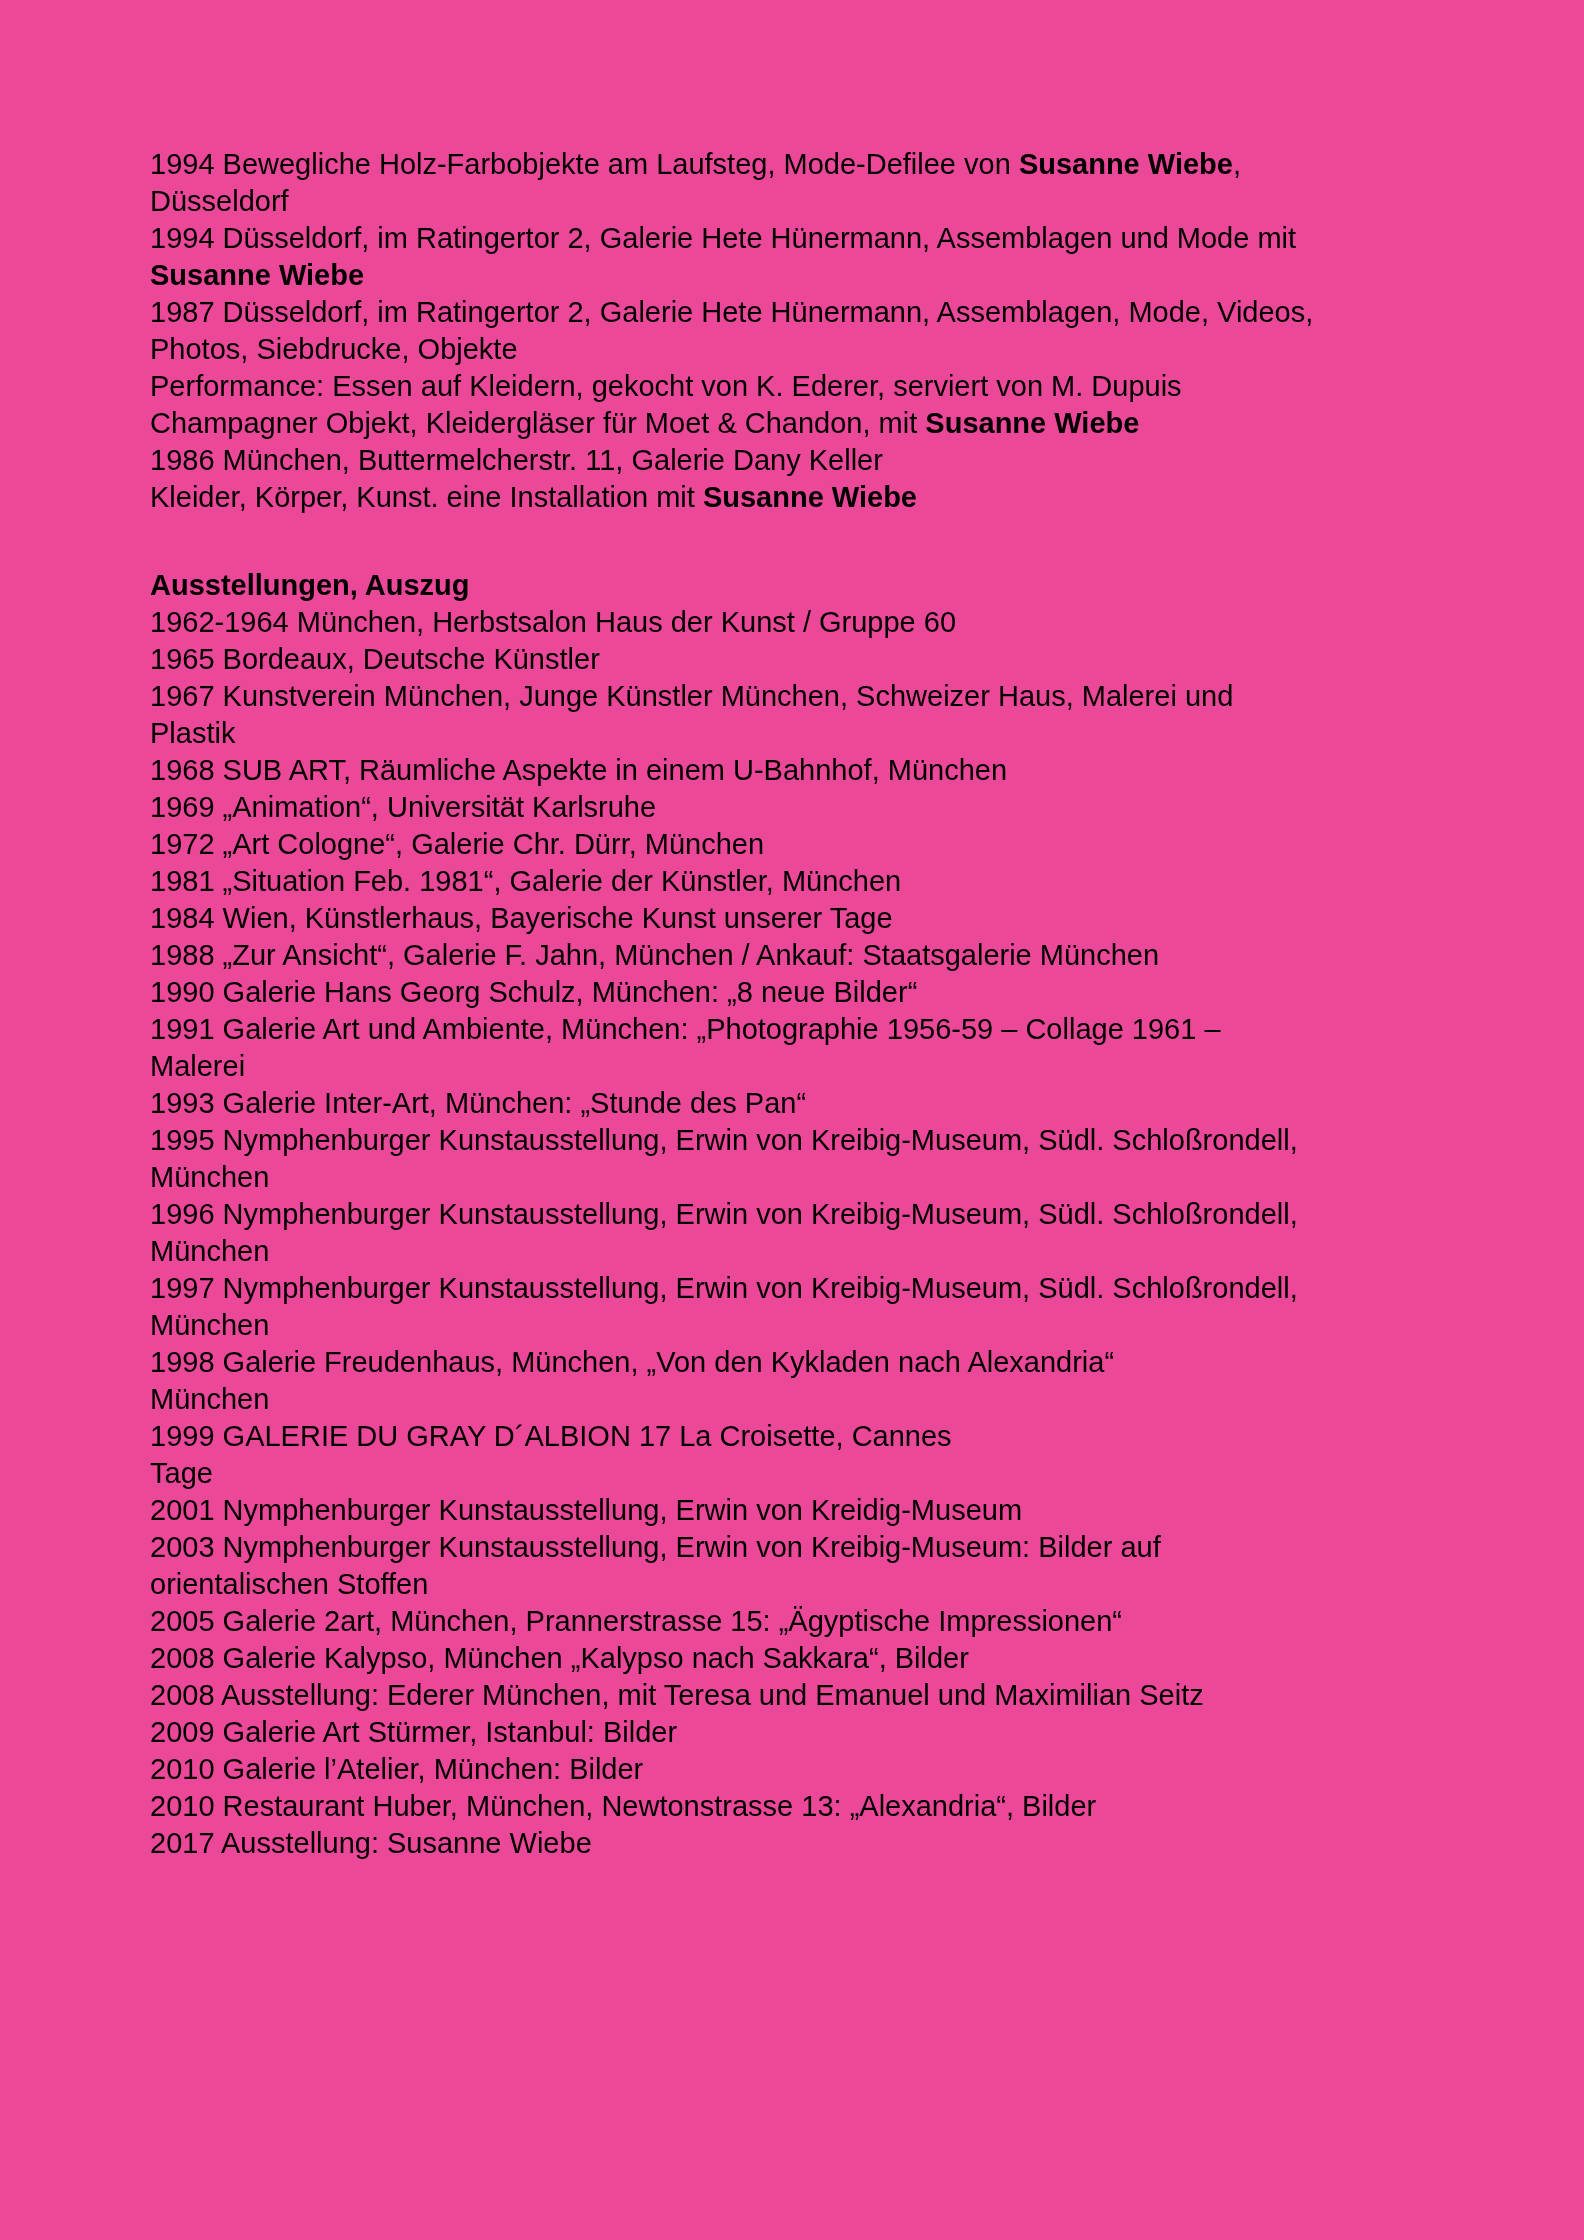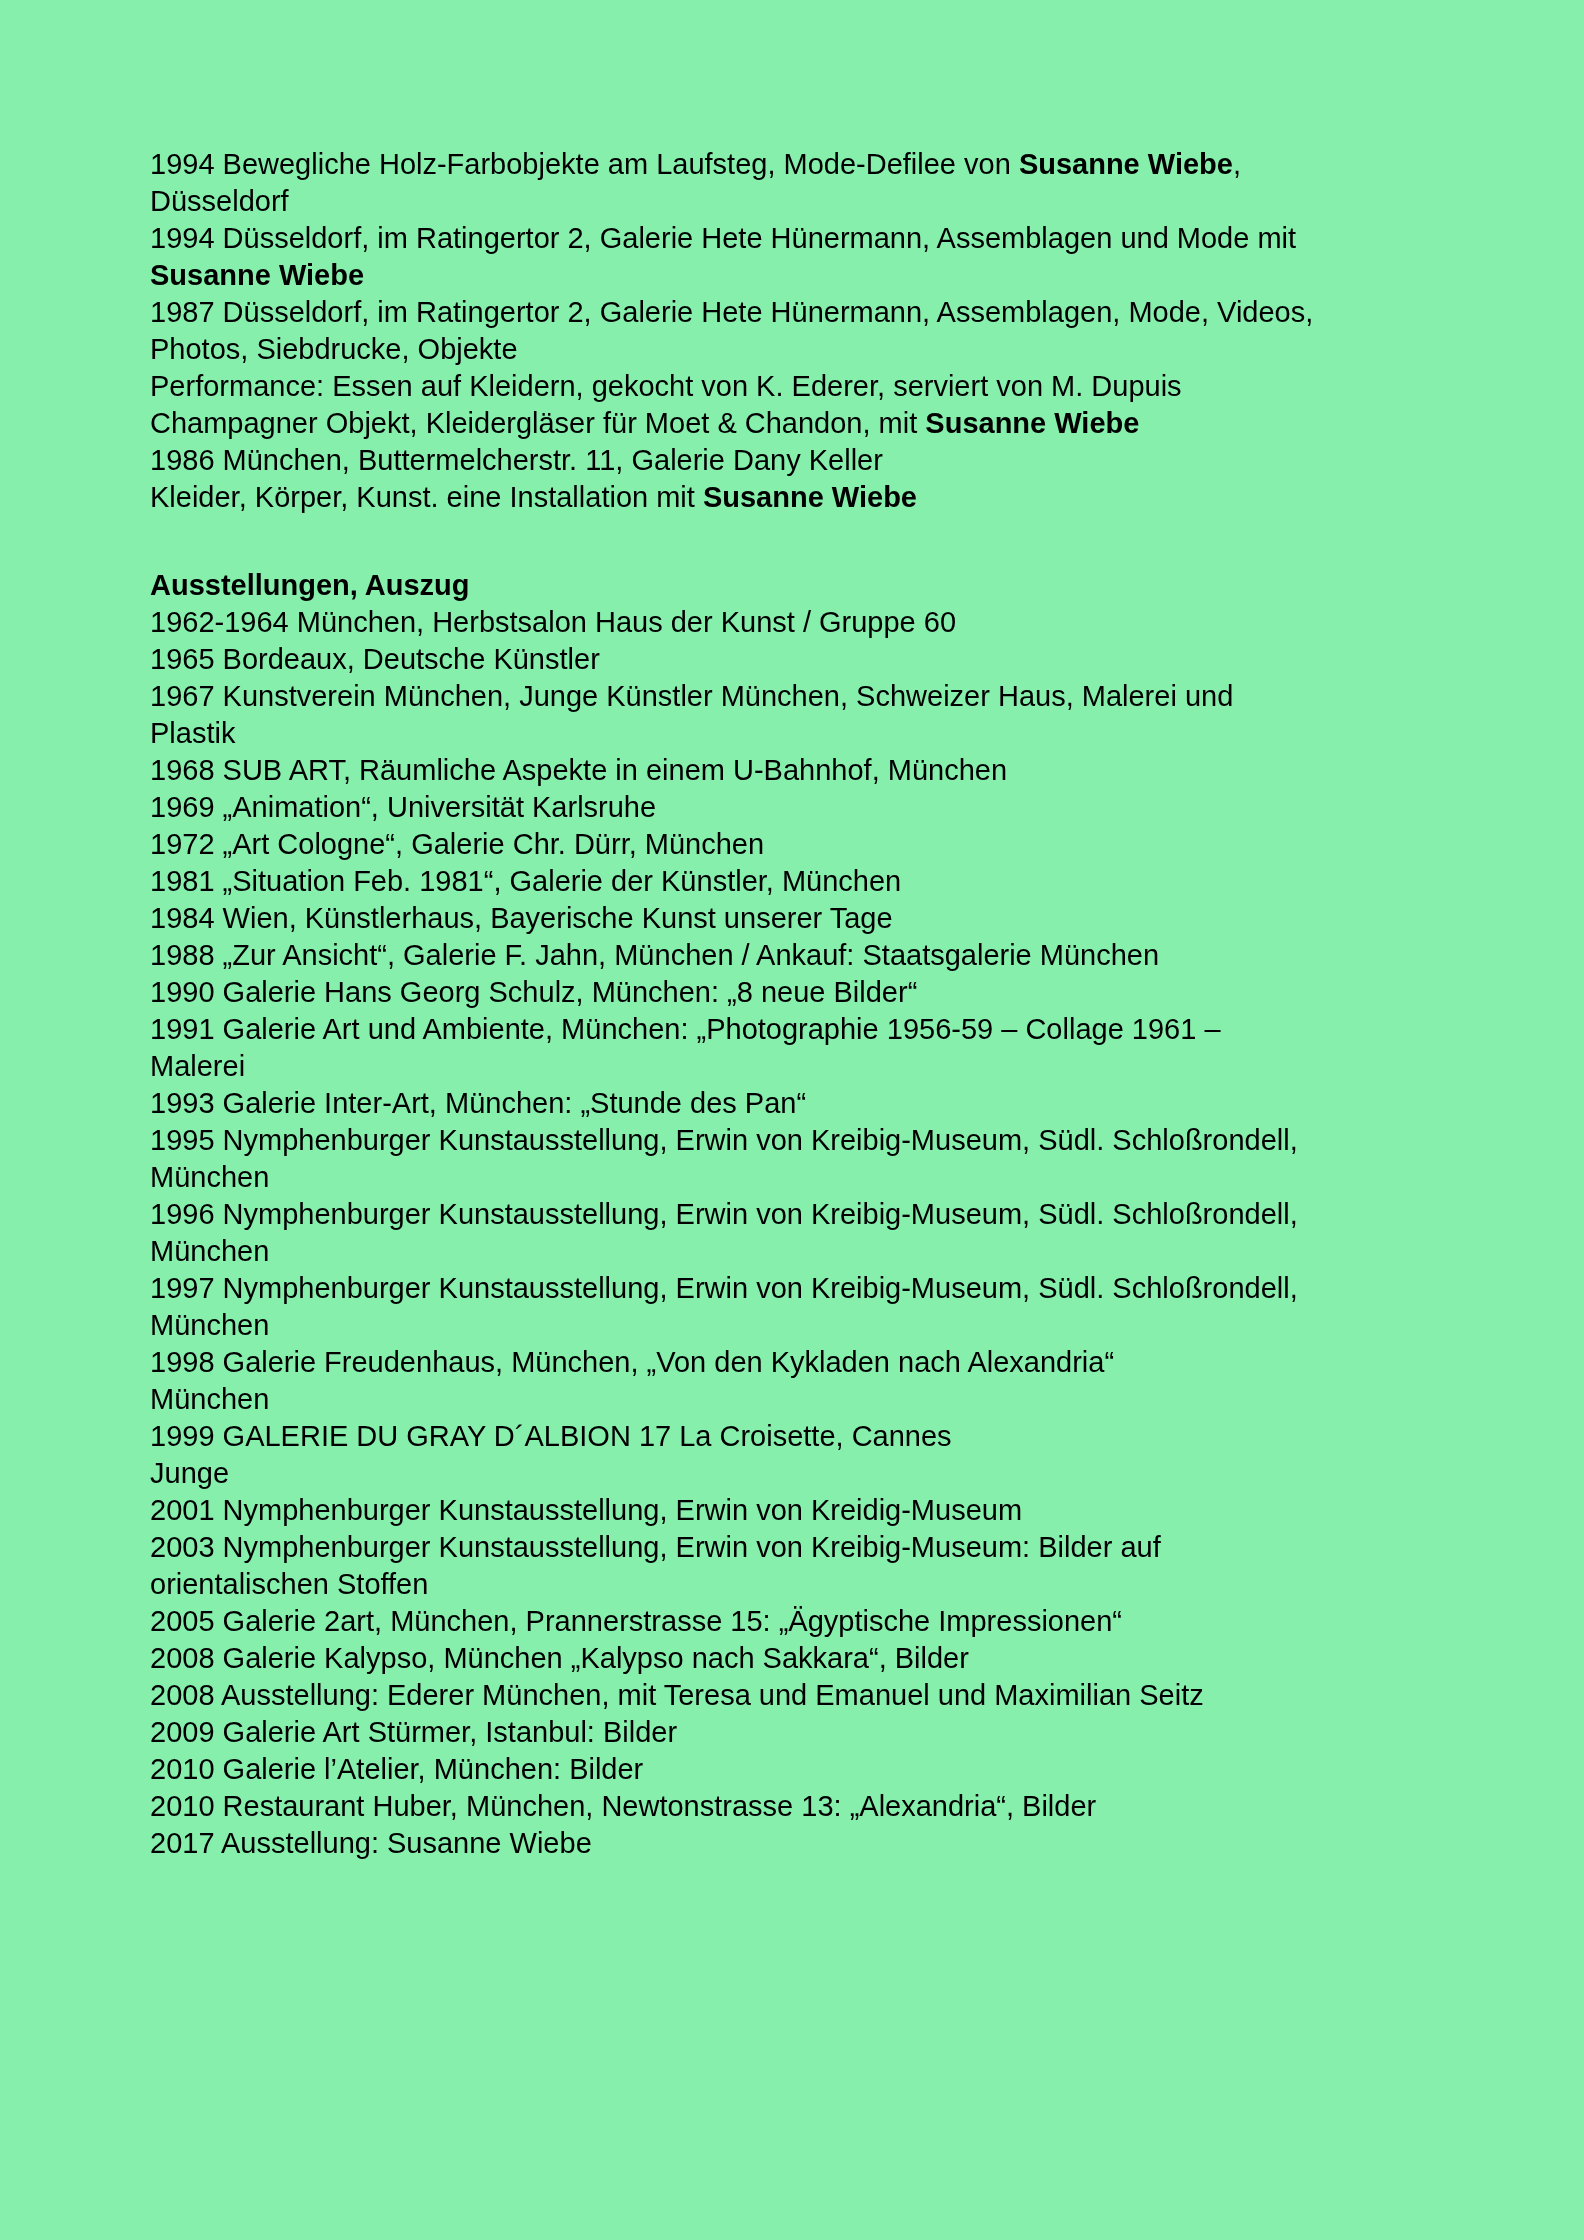--- a/index.html
+++ b/index.html
@@ -9,21 +9,21 @@
   }
   body {
     width: 1584px;
     height: 2240px;
     position: relative;
     overflow: hidden;
   }
   .page {
     position: absolute;
     inset: 0;
-    background: #86efac;
+    background: #ec4899;
   }
   .doc {
     position: absolute;
     left: 150px;
     top: 146px;
     width: 1360px;
     font-family: "Liberation Sans", "DejaVu Sans", sans-serif;
     font-size: 29px;
     line-height: 37px;
     color: #000000;
@@ -72,21 +72,21 @@
         <div class="line"><span class="run">1993 Galerie Inter-Art, München: „Stunde des Pan“</span></div>
         <div class="line"><span class="run">1995 Nymphenburger Kunstausstellung, Erwin von Kreibig-Museum, Südl. Schloßrondell,</span></div>
         <div class="line"><span class="run">München</span></div>
         <div class="line"><span class="run">1996 Nymphenburger Kunstausstellung, Erwin von Kreibig-Museum, Südl. Schloßrondell,</span></div>
         <div class="line"><span class="run">München</span></div>
         <div class="line"><span class="run">1997 Nymphenburger Kunstausstellung, Erwin von Kreibig-Museum, Südl. Schloßrondell,</span></div>
         <div class="line"><span class="run">München</span></div>
         <div class="line"><span class="run">1998 Galerie Freudenhaus, München, „Von den Kykladen nach Alexandria“</span></div>
         <div class="line"><span class="run">München</span></div>
         <div class="line"><span class="run">1999 GALERIE DU GRAY D´ALBION 17 La Croisette, Cannes</span></div>
-        <div class="line"><span class="run">Junge</span></div>
+        <div class="line"><span class="run">Tage</span></div>
         <div class="line"><span class="run">2001 Nymphenburger Kunstausstellung, Erwin von Kreidig-Museum</span></div>
         <div class="line"><span class="run">2003 Nymphenburger Kunstausstellung, Erwin von Kreibig-Museum: Bilder auf</span></div>
         <div class="line"><span class="run">orientalischen Stoffen</span></div>
         <div class="line"><span class="run">2005 Galerie 2art, München, Prannerstrasse 15: „Ägyptische Impressionen“</span></div>
         <div class="line"><span class="run">2008 Galerie Kalypso, München „Kalypso nach Sakkara“, Bilder</span></div>
         <div class="line"><span class="run">2008 Ausstellung: Ederer München, mit Teresa und Emanuel und Maximilian Seitz</span></div>
         <div class="line"><span class="run">2009 Galerie Art Stürmer, Istanbul: Bilder</span></div>
         <div class="line"><span class="run">2010 Galerie l’Atelier, München: Bilder</span></div>
         <div class="line"><span class="run">2010 Restaurant Huber, München, Newtonstrasse 13: „Alexandria“, Bilder</span></div>
         <div class="line"><span class="run">2017 Ausstellung: Susanne Wiebe</span></div>

